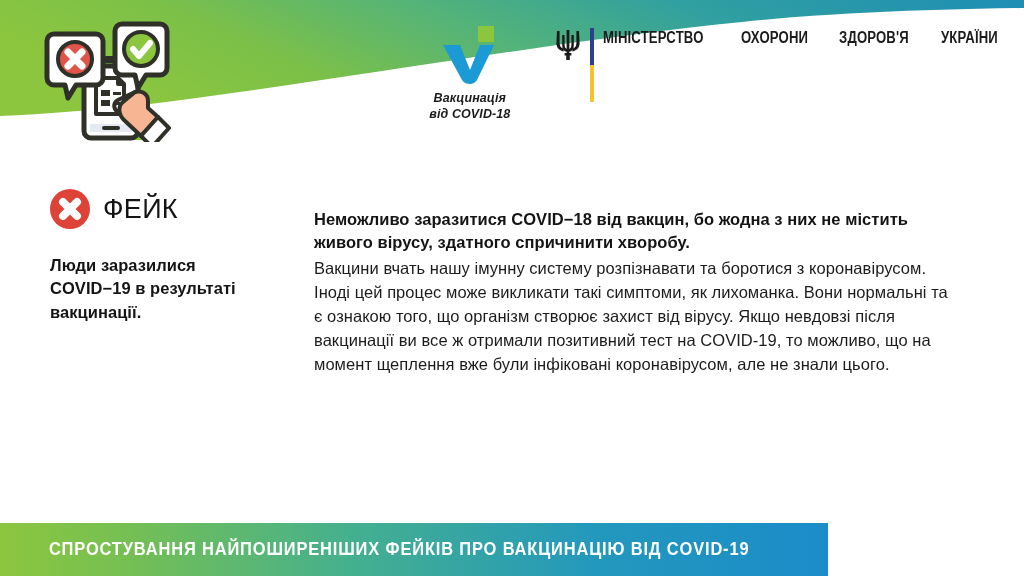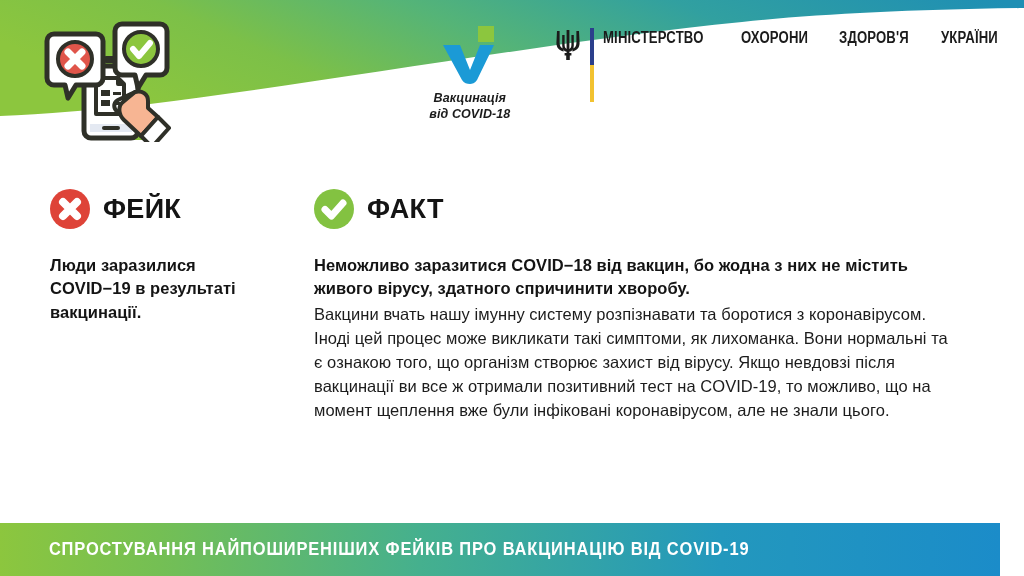--- a/index.html
+++ b/index.html
@@ -162,21 +162,21 @@
     border-radius: 50%;
     flex: none;
     position: relative;
   }
   .badge svg { display: block; }
   .badge-fake { background: #de4338; }
   .badge-fact { background: #83c241; }
 
   .col-heading .label {
     font-size: 27px;
-    font-weight: 700;
+    font-weight: 400;
     color: #141414;
     letter-spacing: 0.3px;
     line-height: 1;
     white-space: nowrap;
   }
 
   .claim-text {
     margin-top: 22px;
     font-size: 16.5px;
     font-weight: 700;
@@ -200,21 +200,21 @@
     color: #1c1c1c;
     line-height: 1.46;
     letter-spacing: 0.05px;
   }
 
   
   .footer-band {
     position: absolute;
     left: 0;
     bottom: 0;
-    width: 1000px;
+    width: 828px;
     height: 53px;
     background: linear-gradient(to right, #8cc63e 0%, #74bf54 16%, #45b08e 42%, #2398bd 72%, #1b8cc9 100%);
     display: flex;
     align-items: center;
     z-index: 5;
   }
   .footer-band .footer-title {
     padding-left: 52px;
     color: #ffffff;
     font-size: 17.5px;
@@ -333,28 +333,20 @@
           <svg width="40" height="40" viewBox="0 0 40 40" xmlns="http://www.w3.org/2000/svg">
             <path d="M13,13 L27,27 M27,13 L13,27" stroke="#ffffff" stroke-width="8" stroke-linecap="round"></path>
           </svg>
         </div>
         <div class="label">ФЕЙК</div>
       </div>
       <div class="claim-text">Люди заразилися COVID−19 в результаті вакцинації.</div>
     </div>
 
     <div class="column-fact">
-      <div class="col-heading">
-        <div class="badge badge-fact">
-          <svg width="40" height="40" viewBox="0 0 40 40" xmlns="http://www.w3.org/2000/svg">
-            <path d="M11,20.5 L17.5,27 L29,14" fill="none" stroke="#ffffff" stroke-width="7" stroke-linecap="round" stroke-linejoin="round"></path>
-          </svg>
-        </div>
-        <div class="label">ФАКТ</div>
-      </div>
       <div class="fact-lead">Неможливо заразитися COVID−18 від вакцин, бо жодна з них не містить живого вірусу, здатного спричинити хворобу.</div>
       <div class="fact-body">Вакцини вчать нашу імунну систему розпізнавати та боротися з коронавірусом. Іноді цей процес може викликати такі симптоми, як лихоманка. Вони нормальні та є ознакою того, що організм створює захист від вірусу. Якщо невдовзі після вакцинації ви все ж отримали позитивний тест на COVID-19, то можливо, що на момент щеплення вже були інфіковані коронавірусом, але не знали цього.</div>
     </div>
 
   </div>
 
   <div class="footer-band">
     <div class="footer-title">СПРОСТУВАННЯ НАЙПОШИРЕНІШИХ ФЕЙКІВ ПРО ВАКЦИНАЦІЮ ВІД COVID-19</div>
   </div>
 

